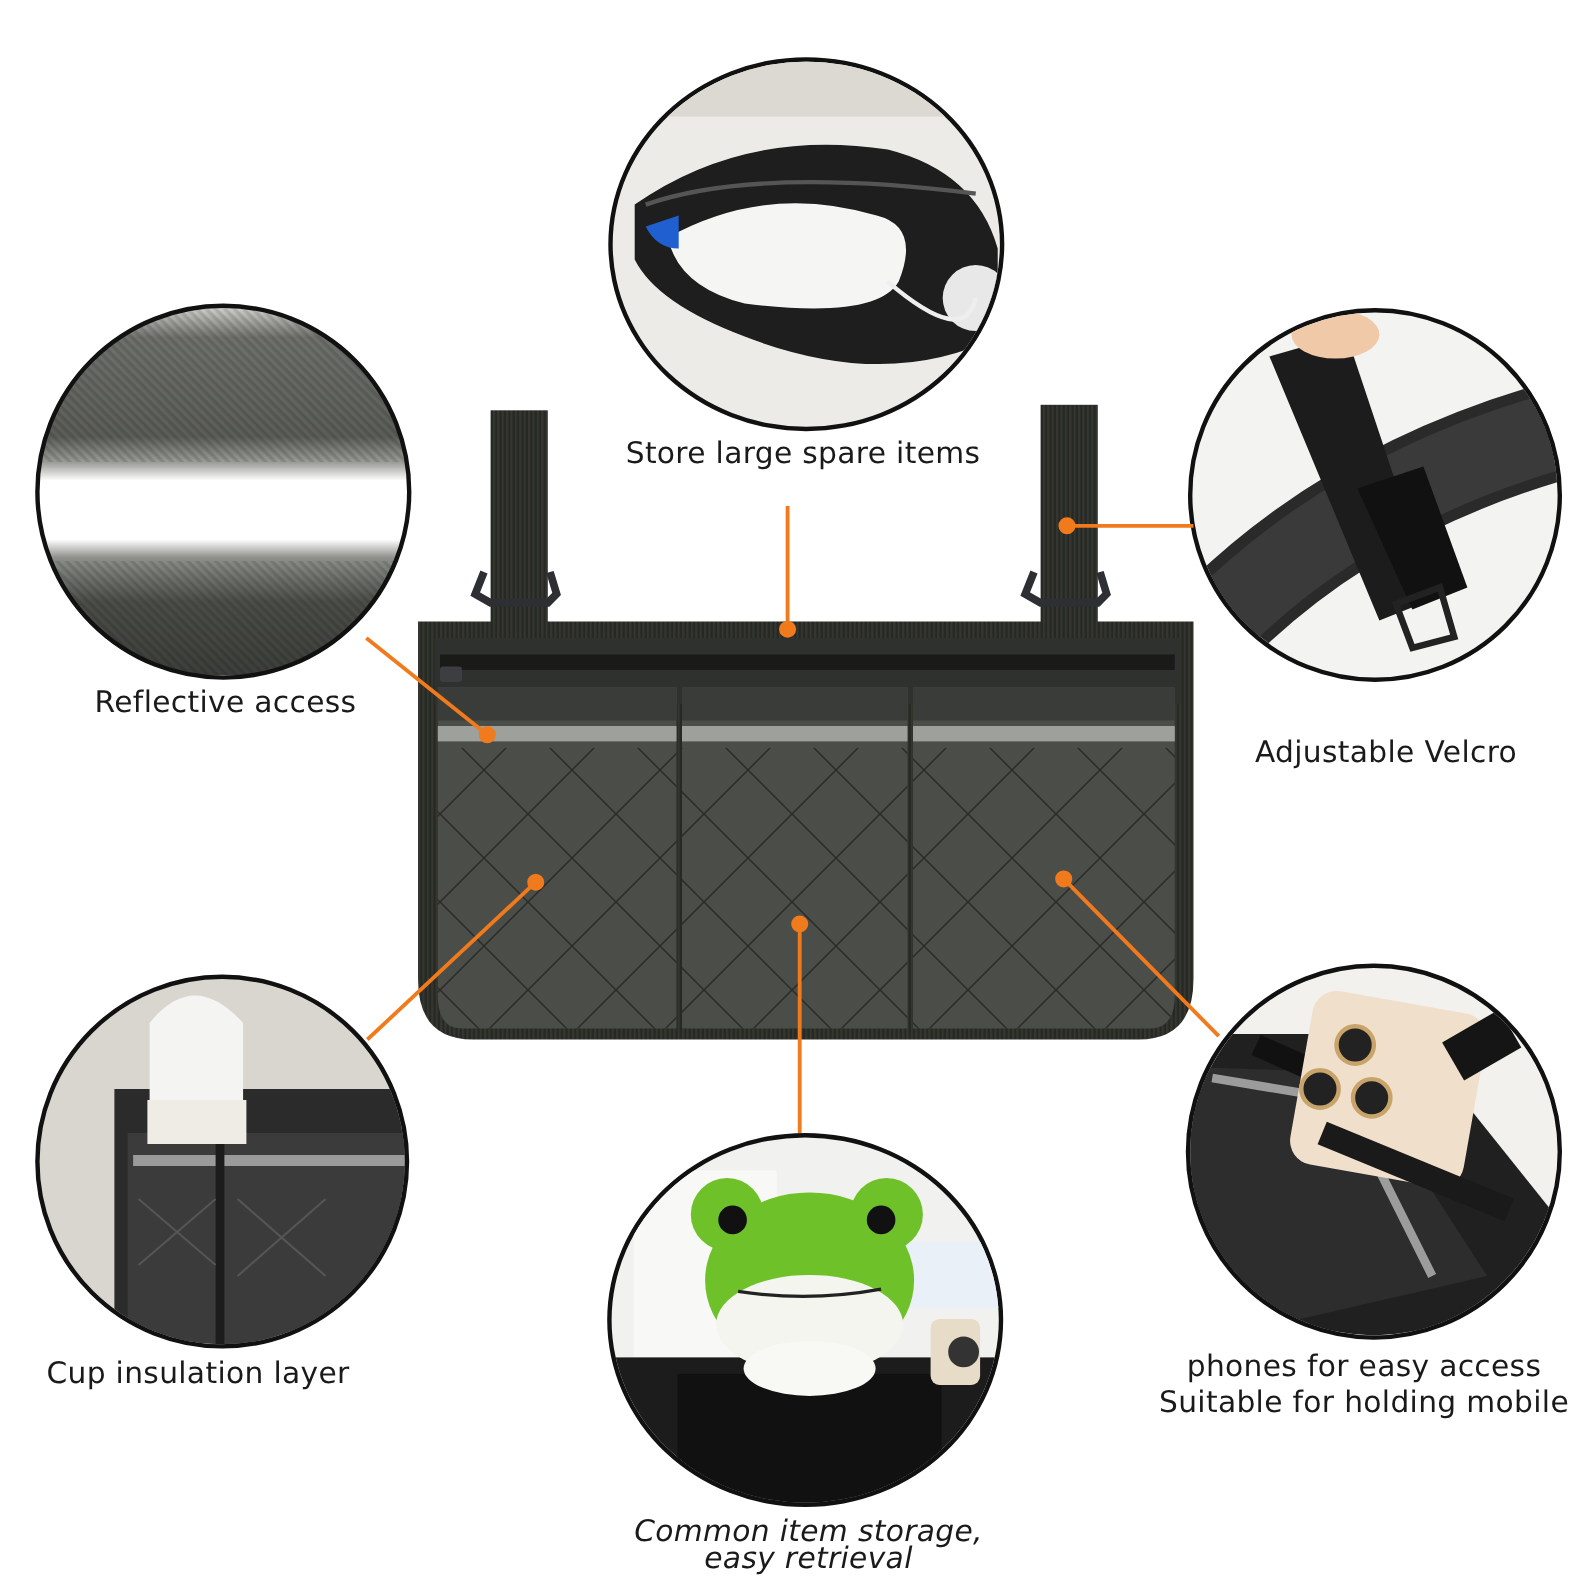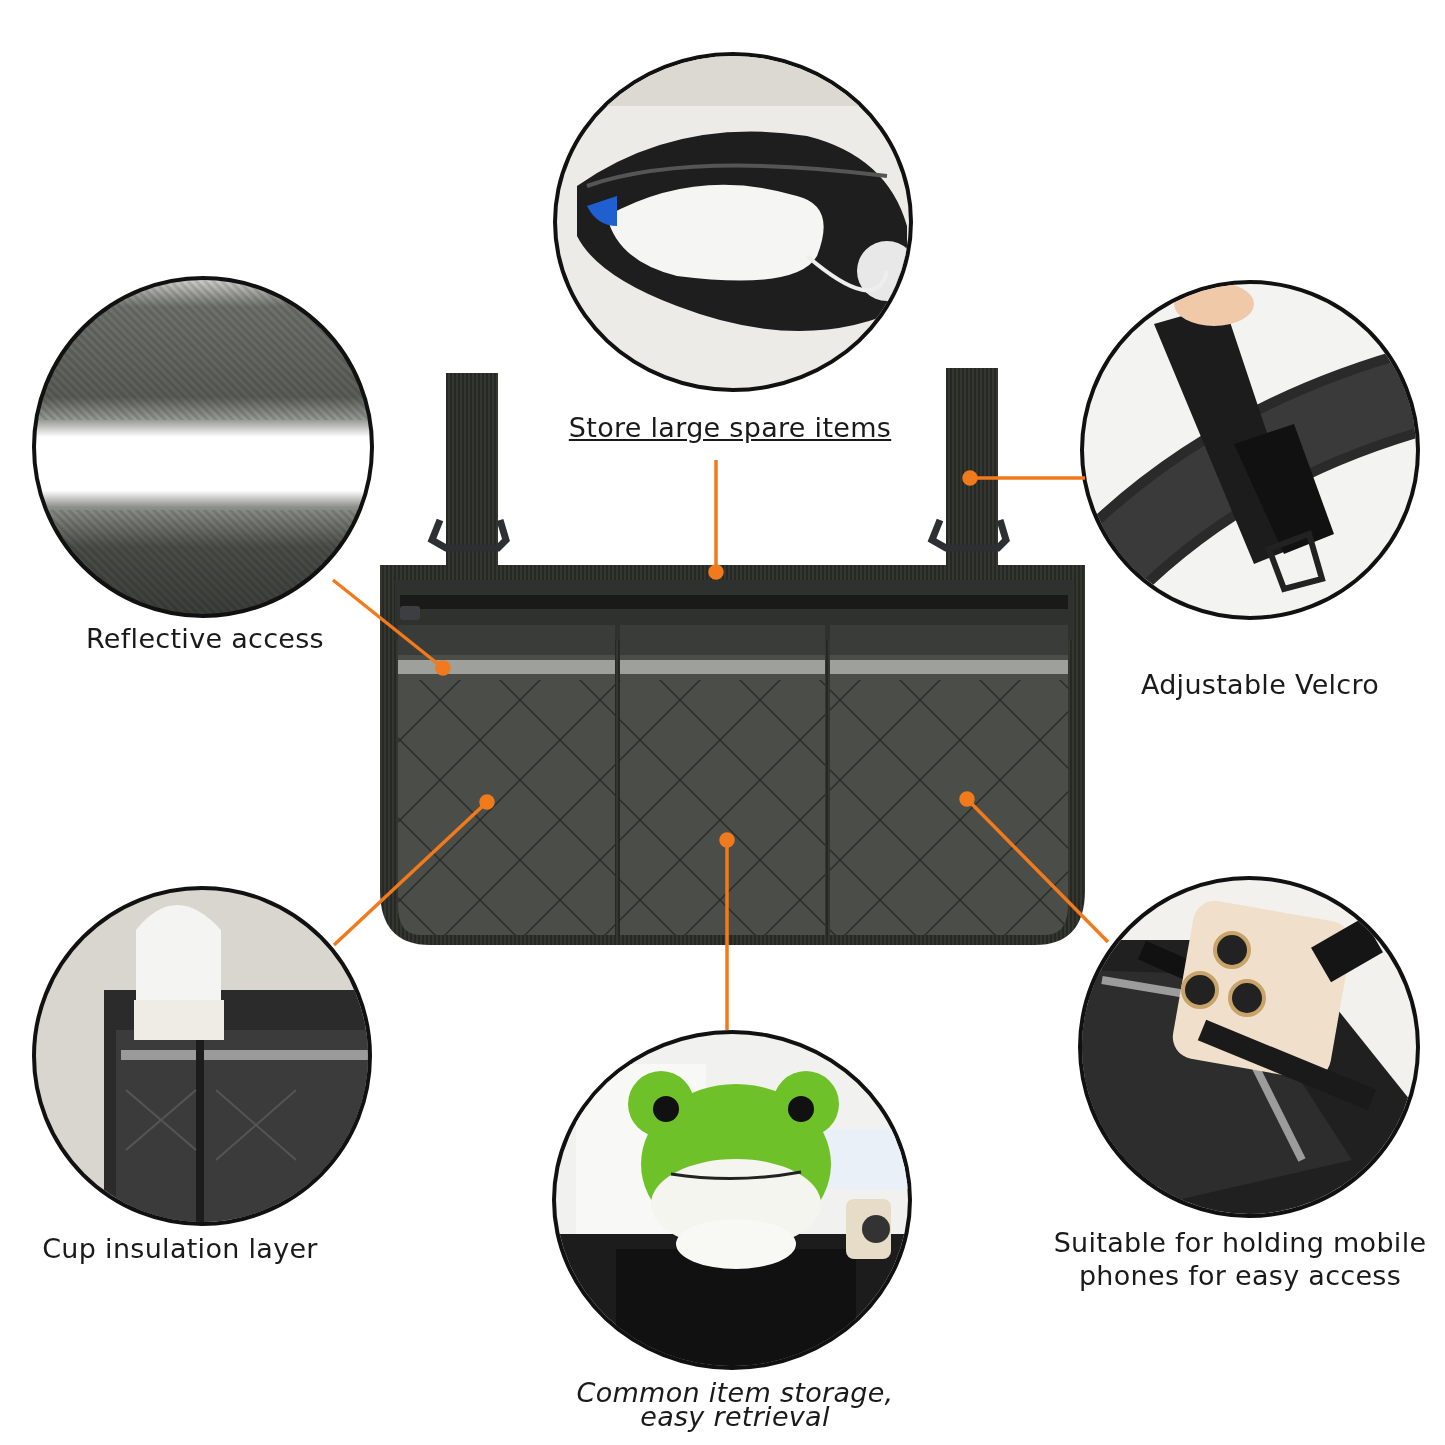--- a/index.html
+++ b/index.html
@@ -15,21 +15,21 @@
   <svg width="360" height="340" viewBox="0 0 360 340">
     <rect x="0" y="0" width="360" height="50" fill="#dcd8d2"></rect>
     <path d="M20 130 Q120 60 250 80 Q330 100 350 170 L350 250 Q250 300 120 250 Q40 220 20 180 Z" fill="#1e1e1e"></path>
     <path d="M30 130 Q130 95 330 120" stroke="#555" stroke-width="4" fill="none"></path>
     <path d="M50 160 Q140 110 240 140 Q280 150 260 200 Q240 235 120 220 Q60 205 50 160 Z" fill="#f5f5f3"></path>
     <path d="M30 150 Q40 170 60 170 L60 140 Z" fill="#1f5fcf"></path>
     <ellipse cx="330" cy="215" rx="30" ry="30" fill="#e8e8e8"></ellipse>
     <path d="M250 200 Q320 260 330 215" stroke="#eee" stroke-width="4" fill="none"></path>
   </svg>
 </div>
-<div class="label" style="left:560px;top:411px;width:340px;text-decoration:underline;">
+<div class="label" style="left:560px;top:396px;width:340px;">
   <div>Store large spare items</div>
 </div>
 
 <div class="circle" style="left:32px;top:276px;width:342px;height:342px;background:linear-gradient(180deg,#cfcfcb 0%,#6f716c 8%,#5b5d58 35%,#9a9c97 42%,#ffffff 47%,#ffffff 63%,#8d8f8a 68%,#4b4d48 80%,#3c3e3a 100%);">
   <svg width="342" height="342" viewBox="0 0 342 342">
     <defs>
       <pattern id="weave" width="6" height="6" patternUnits="userSpaceOnUse" patternTransform="rotate(45)">
         <rect width="6" height="3" fill="rgba(0,0,0,0.12)"></rect>
       </pattern>
     </defs>
@@ -95,22 +95,22 @@
     <path d="M60 70 L150 110" stroke="#111" stroke-width="20"></path>
     <rect x="100" y="30" width="160" height="160" rx="22" fill="#f0e0cb" transform="rotate(10 180 110)"></rect>
     <circle cx="150" cy="70" r="17" fill="#222" stroke="#c8a36a" stroke-width="4"></circle>
     <circle cx="118" cy="110" r="17" fill="#222" stroke="#c8a36a" stroke-width="4"></circle>
     <circle cx="165" cy="118" r="17" fill="#222" stroke="#c8a36a" stroke-width="4"></circle>
     <path d="M120 150 L290 220" stroke="#1a1a1a" stroke-width="22"></path>
     <rect x="235" y="50" width="60" height="40" fill="#151515" transform="rotate(-30 265 70)"></rect>
   </svg>
 </div>
 <div class="label" style="left:1040px;top:1226px;width:400px;">
+  <div>phones for easy access</div>
   <div>Suitable for holding mobile</div>
-  <div>phones for easy access</div>
 </div>
 
 <svg class="overlay" width="1445" height="1445" viewBox="0 0 1445 1445">
   <defs>
     <pattern id="webbing" width="4" height="4" patternUnits="userSpaceOnUse">
       <rect width="4" height="4" fill="#262824"></rect>
       <rect width="2" height="4" fill="#34362f"></rect>
     </pattern>
     <pattern id="quilt" width="80" height="80" patternUnits="userSpaceOnUse" patternTransform="translate(0,20)">
       <path d="M0 0 L80 80 M80 0 L0 80" stroke="#2a2b28" stroke-width="1.4"></path>

